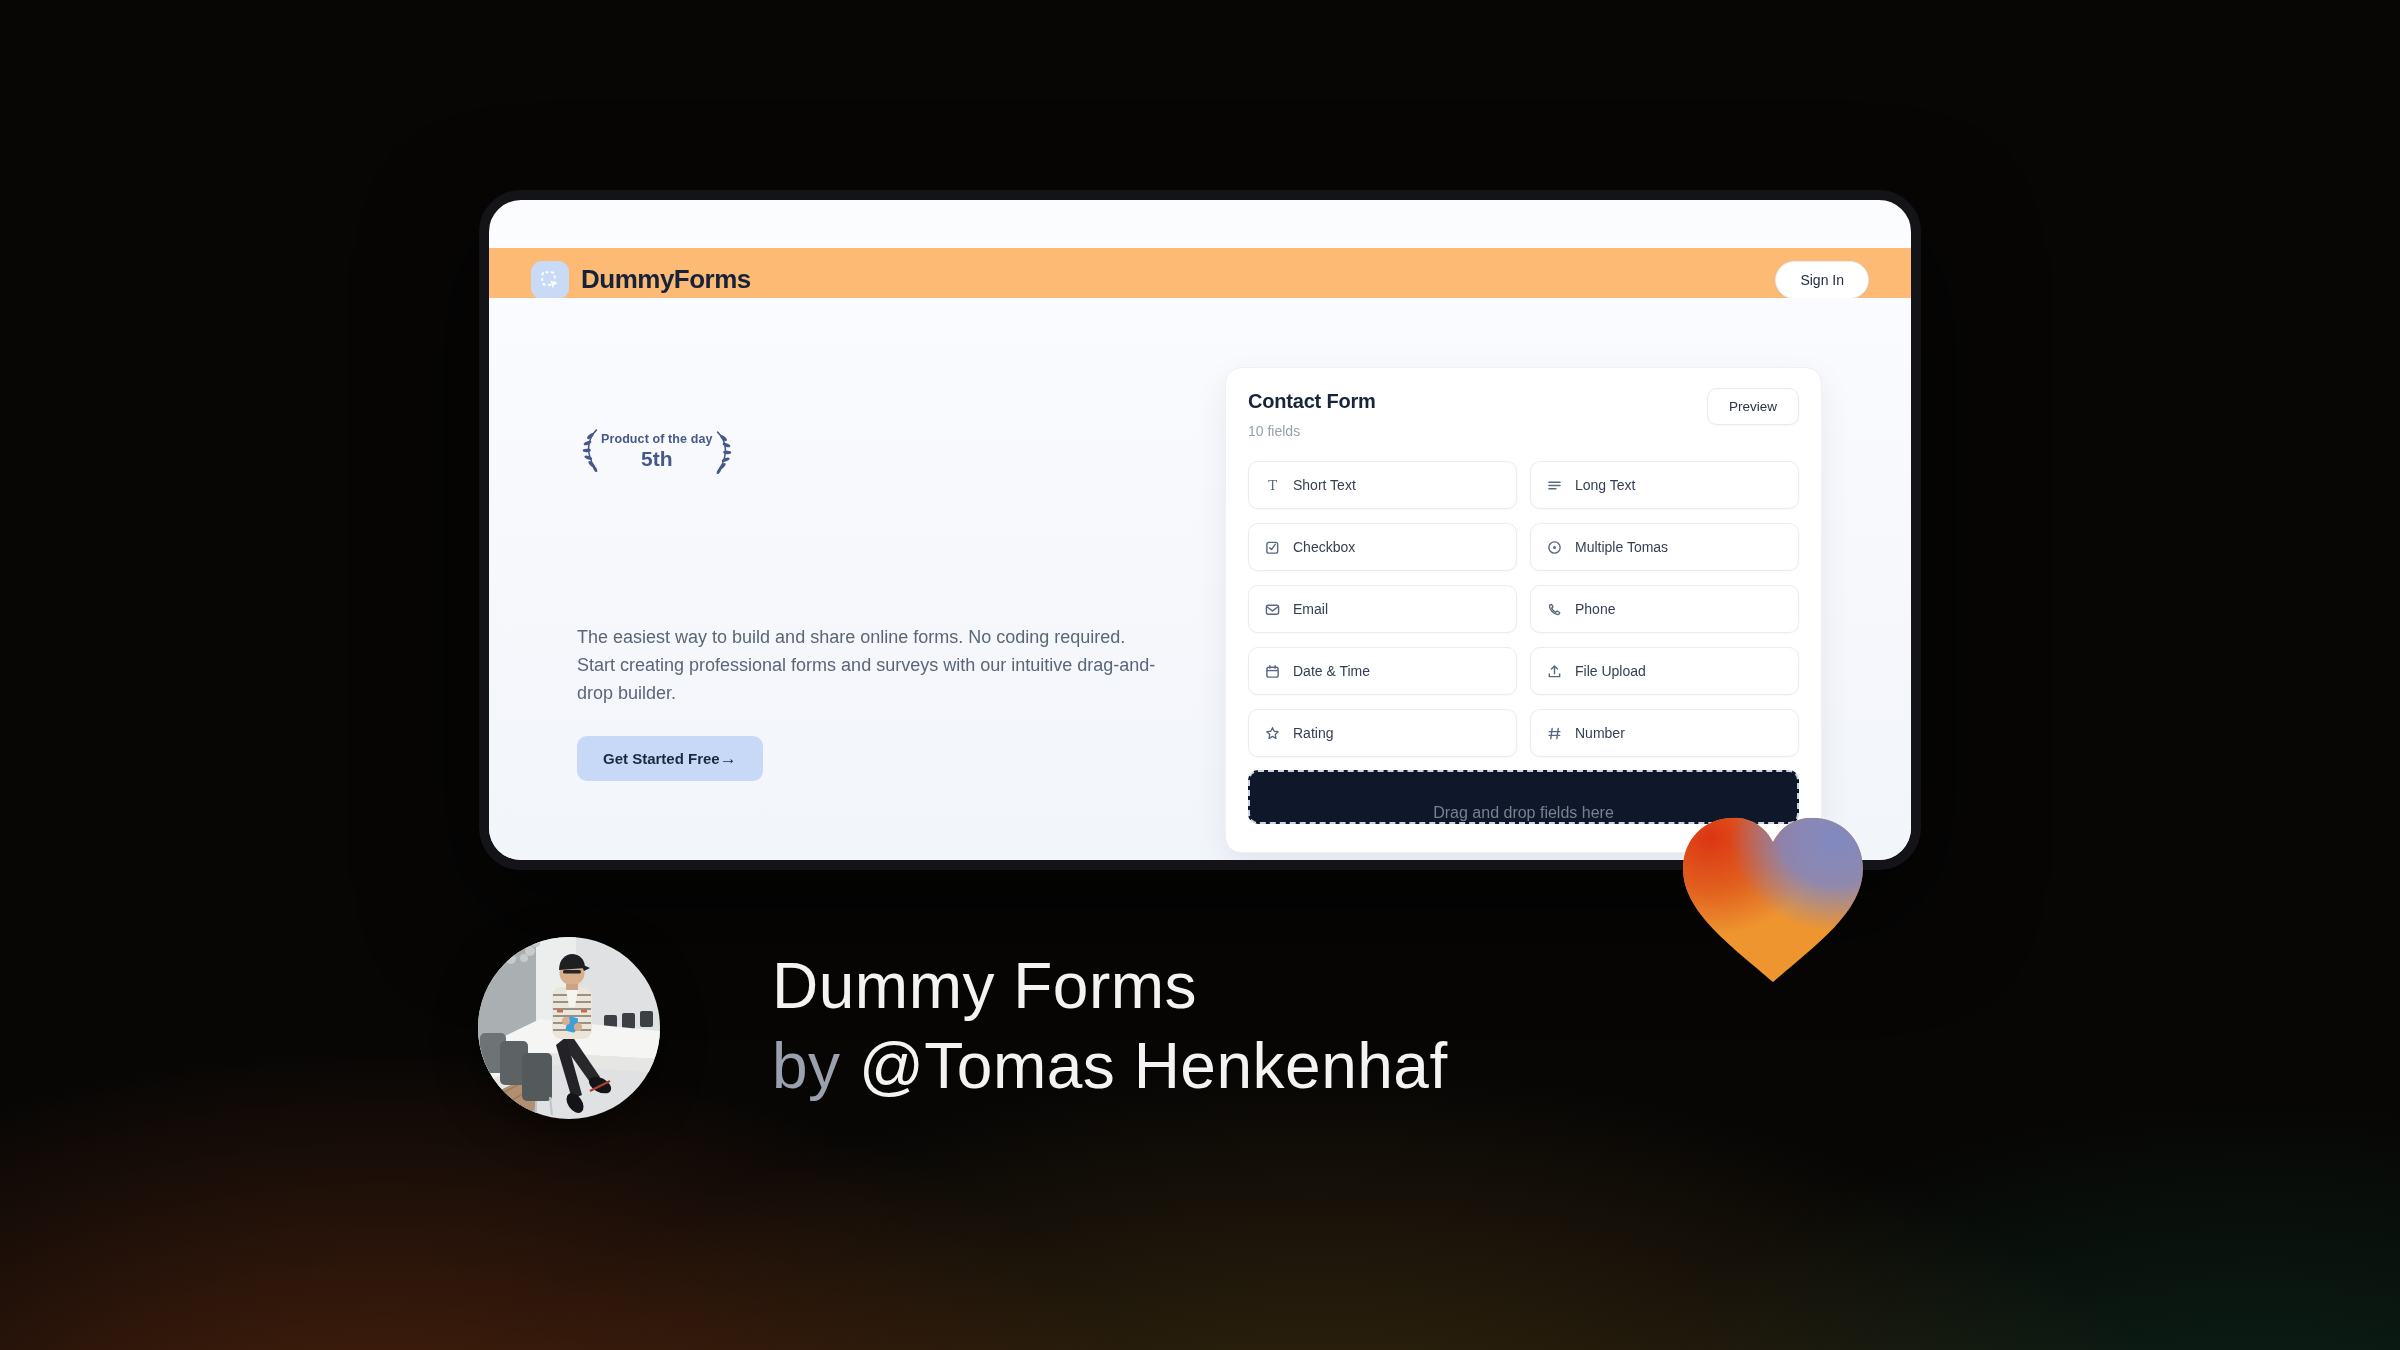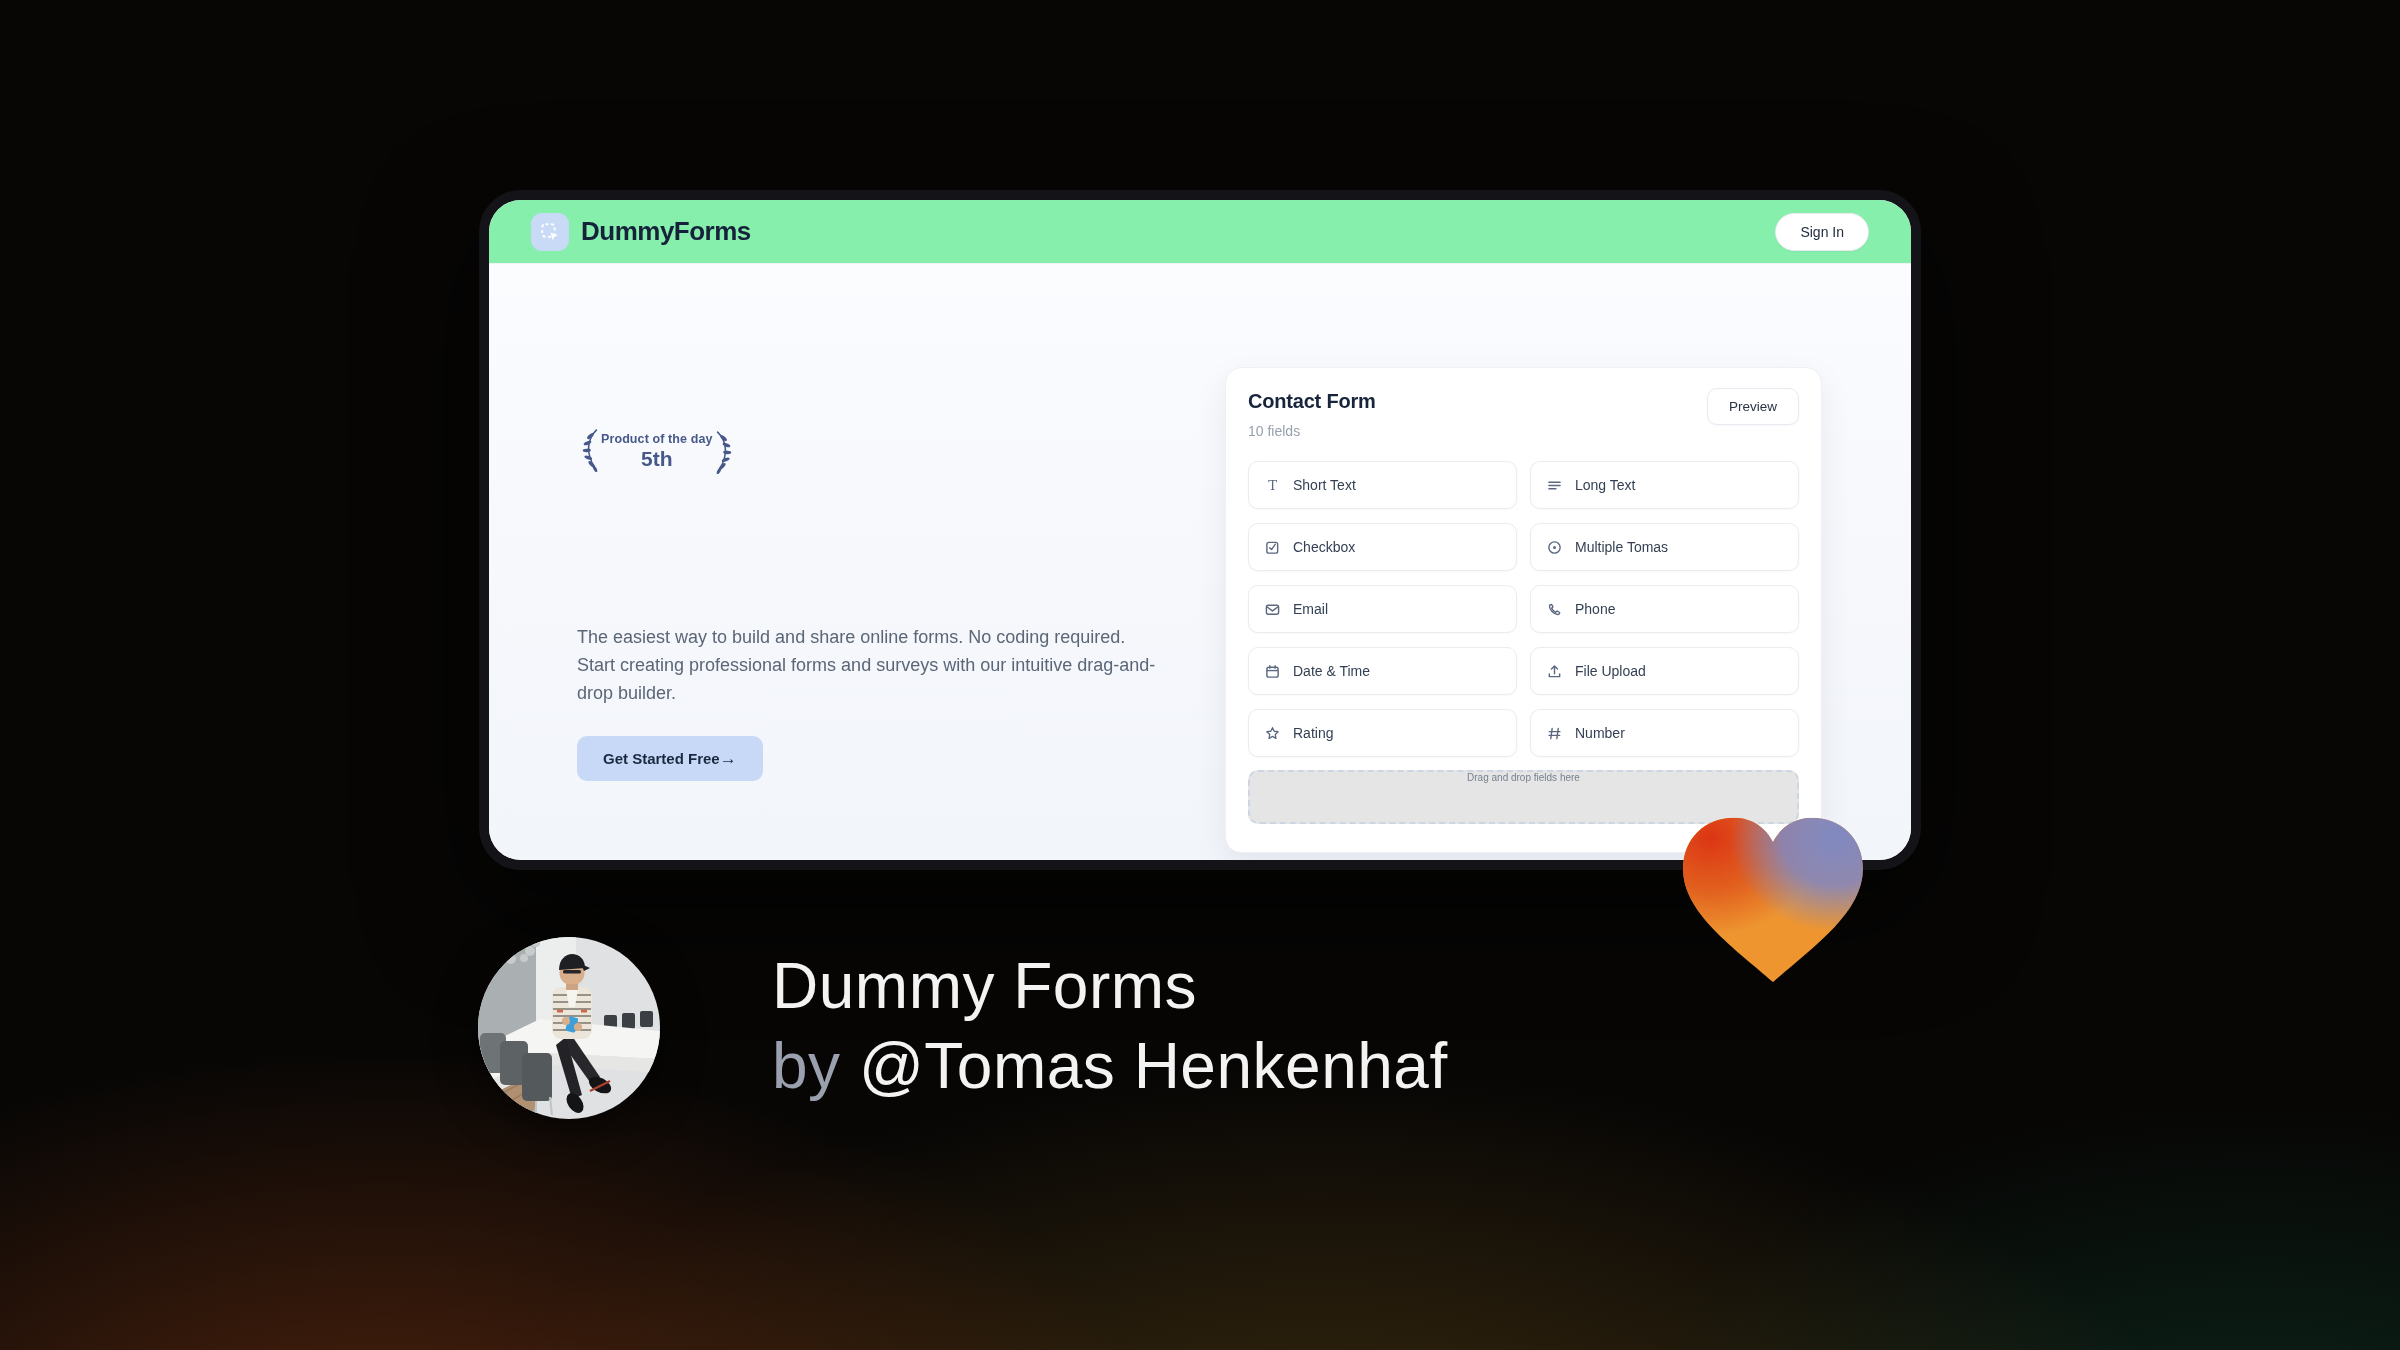--- a/index.html
+++ b/index.html
@@ -20,22 +20,22 @@
     border:10px solid #141318; border-radius:42px; overflow:hidden;
     background:#fbfcfe; box-shadow:0 40px 110px rgba(0,0,0,.65);
   }
   .win-inner { position:absolute; inset:0; }
   .banner {
     height:34px; background:#d8e4f8; color:#25334c;
     display:flex; align-items:center; justify-content:center;
     font-size:13px; letter-spacing:.1px;
   }
   .appbar {
-    height:64px; background:#86efac; border-bottom:1px solid #eef1f5;
-    display:flex; align-items:center; padding:2px 42px; justify-content:space-between;
+    height:64px; background:#fdba74; border-bottom:1px solid #eef1f5;
+    display:flex; align-items:center; padding:2px 42px; justify-content:space-between;margin-top:48px;
   }
   .brand { display:flex; align-items:center; gap:12px; cursor:pointer; }
   .brand-icon {
     width:38px; height:38px; border-radius:11px; background:#c8daf6;
     display:flex; align-items:center; justify-content:center;
   }
   .brand-name { font-size:26px; font-weight:bold; color:#16223a; letter-spacing:-.5px; }
   .signin-btn {
     background:#fff; border:1px solid #e7eaf0; border-radius:19px;
     padding:10px 24px; font-size:14px; color:#222c3f; cursor:pointer;
@@ -90,22 +90,22 @@
   }
   .field {
     height:48px; background:#fff; border:1px solid #e9ecf1; border-radius:10px;
     display:flex; align-items:center; gap:12px; padding:0 15px;
     box-shadow:0 1px 2px rgba(16,24,40,.03); cursor:grab;
   }
   .field .fi { display:flex; width:17px; justify-content:center; color:#5b6880; }
   .field .fl { font-size:14px; font-weight:500; color:#333f52; }
   .dropzone {
     margin-top:13px; height:54px; border:2px dashed #ccd5e2; border-radius:10px;
-    background:#e5e5e5; display:flex; align-items:flex-start; justify-content:center;
-    font-size:10px; color:#77828f;
+    background:#0f172a; display:flex; align-items:flex-end; justify-content:center;
+    font-size:16px; color:#77828f;
   }
 
   
   .heart { position:absolute; left:1675px; top:810px; z-index:10; }
   .avatar {
     position:absolute; left:478px; top:937px; width:182px; height:182px;
     border-radius:50%; overflow:hidden; box-shadow:0 12px 40px rgba(0,0,0,.5);
   }
   .footer-text { position:absolute; left:772px; top:946px; font-weight:300; }
   .ft-line { font-size:64px; line-height:80px; color:#f3f3f3; letter-spacing:.5px; }

